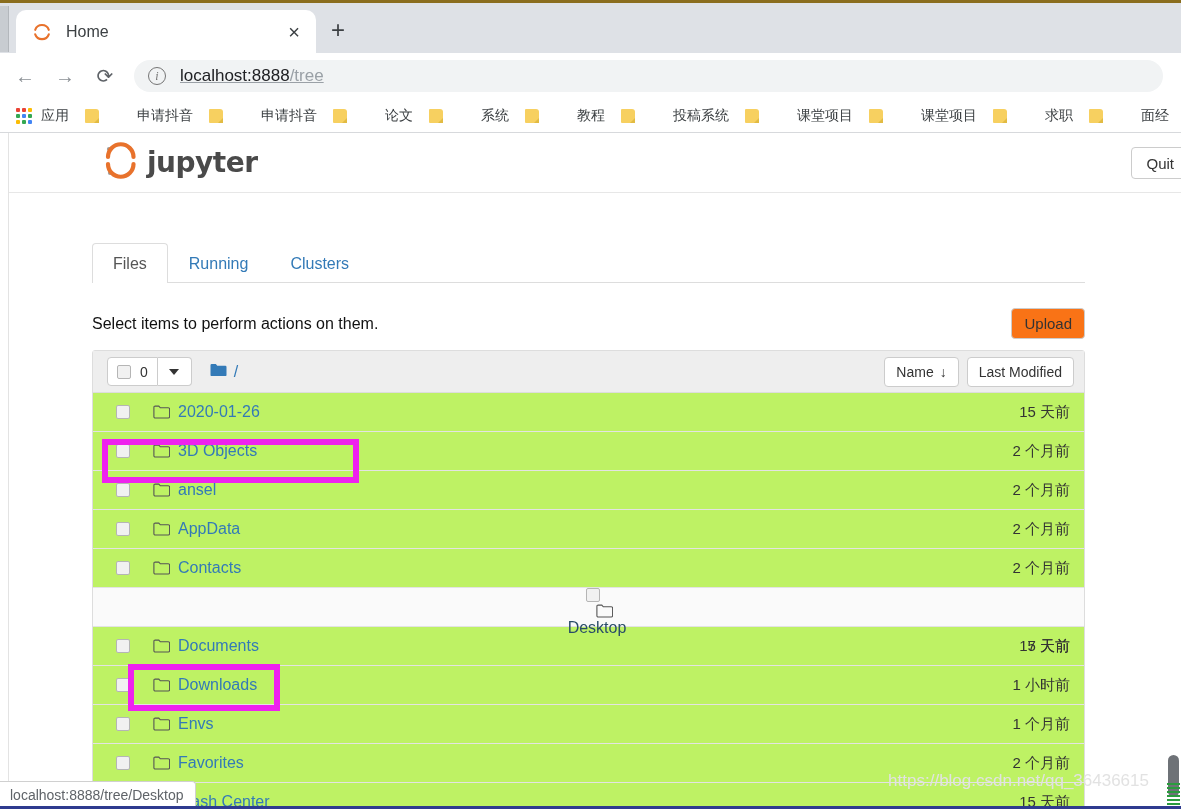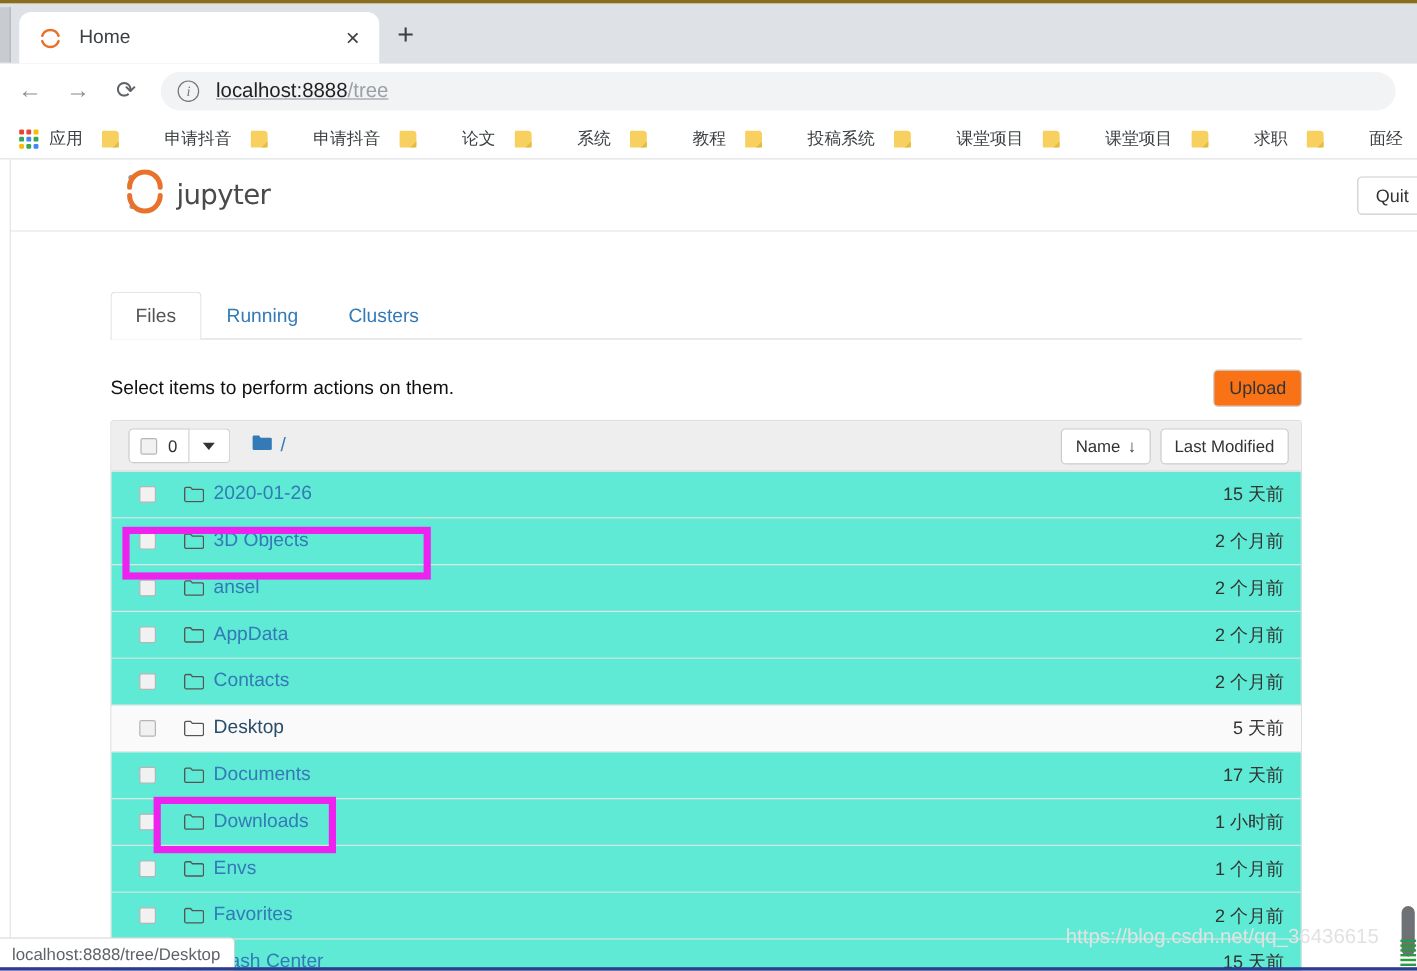--- a/index.html
+++ b/index.html
@@ -113,22 +113,22 @@
     position: absolute; left: 0; top: 0; width: 9px; height: 676px;
     background: #ffffff; border-right: 1px solid #e3e3e3; z-index: 5;
   }
 
   .jp-header {
     height: 60px; border-bottom: 1px solid #e7e7e7;
     display: flex; align-items: center; position: relative;
   }
   .jp-logo { position: absolute; left: 104px; display: flex; align-items: center; }
   .jp-logo-text {
-    font-size: 23px; color: #4a4a4a; margin-left: 9px;
-    font-family: "DejaVu Sans", sans-serif; font-weight: 400; letter-spacing: -0.5px;
+    font-size: 28px; color: #4a4a4a; margin-left: 9px;
+    font-family: "DejaVu Sans", sans-serif; font-weight: 700; letter-spacing: -0.5px;
   }
   .quit-btn {
     position: absolute; right: -8px; top: 14px;
     height: 32px; padding: 0 14px;
     border: 1px solid #ccc; border-radius: 4px; background: #fff;
     font-size: 15px; color: #333;
     display: flex; align-items: center;
   }
 
   .jp-body { padding: 0 96px 0 92px; position: relative; }
@@ -196,23 +196,23 @@
   .sort-btn {
     height: 30px; padding: 0 11px;
     border: 1px solid #ccc; border-radius: 4px; background: #fff;
     font-size: 14px; color: #333; display: flex; align-items: center; gap: 6px;
   }
 
   .row {
     height: 39px; display: flex; align-items: center;
     border-bottom: 1px solid #e3e3e3;
     padding-left: 23px; padding-right: 14px;
-    background: #5eead4;
-  }
-  .row.alt { background: #fafafa; }
+    background: #bef264;
+  }
+  .row.alt { background: #fafafa; flex-direction: column; }
   .row .chk { width: 14px; height: 14px; border: 1px solid #b5b5b5; background: #f1f1f1; border-radius: 2px; flex: 0 0 14px; }
   .row .ficon { margin-left: 23px; flex: 0 0 17px; display:flex; align-items:center; }
   .row .fname {
     margin-left: 8px; font-size: 16px; color: #337ab7;
   }
   .row.hovered .fname { color: #2a4d69; }
   .row .fdate { margin-left: auto; font-size: 15px; color: #333; }
 
   
   .hl {

